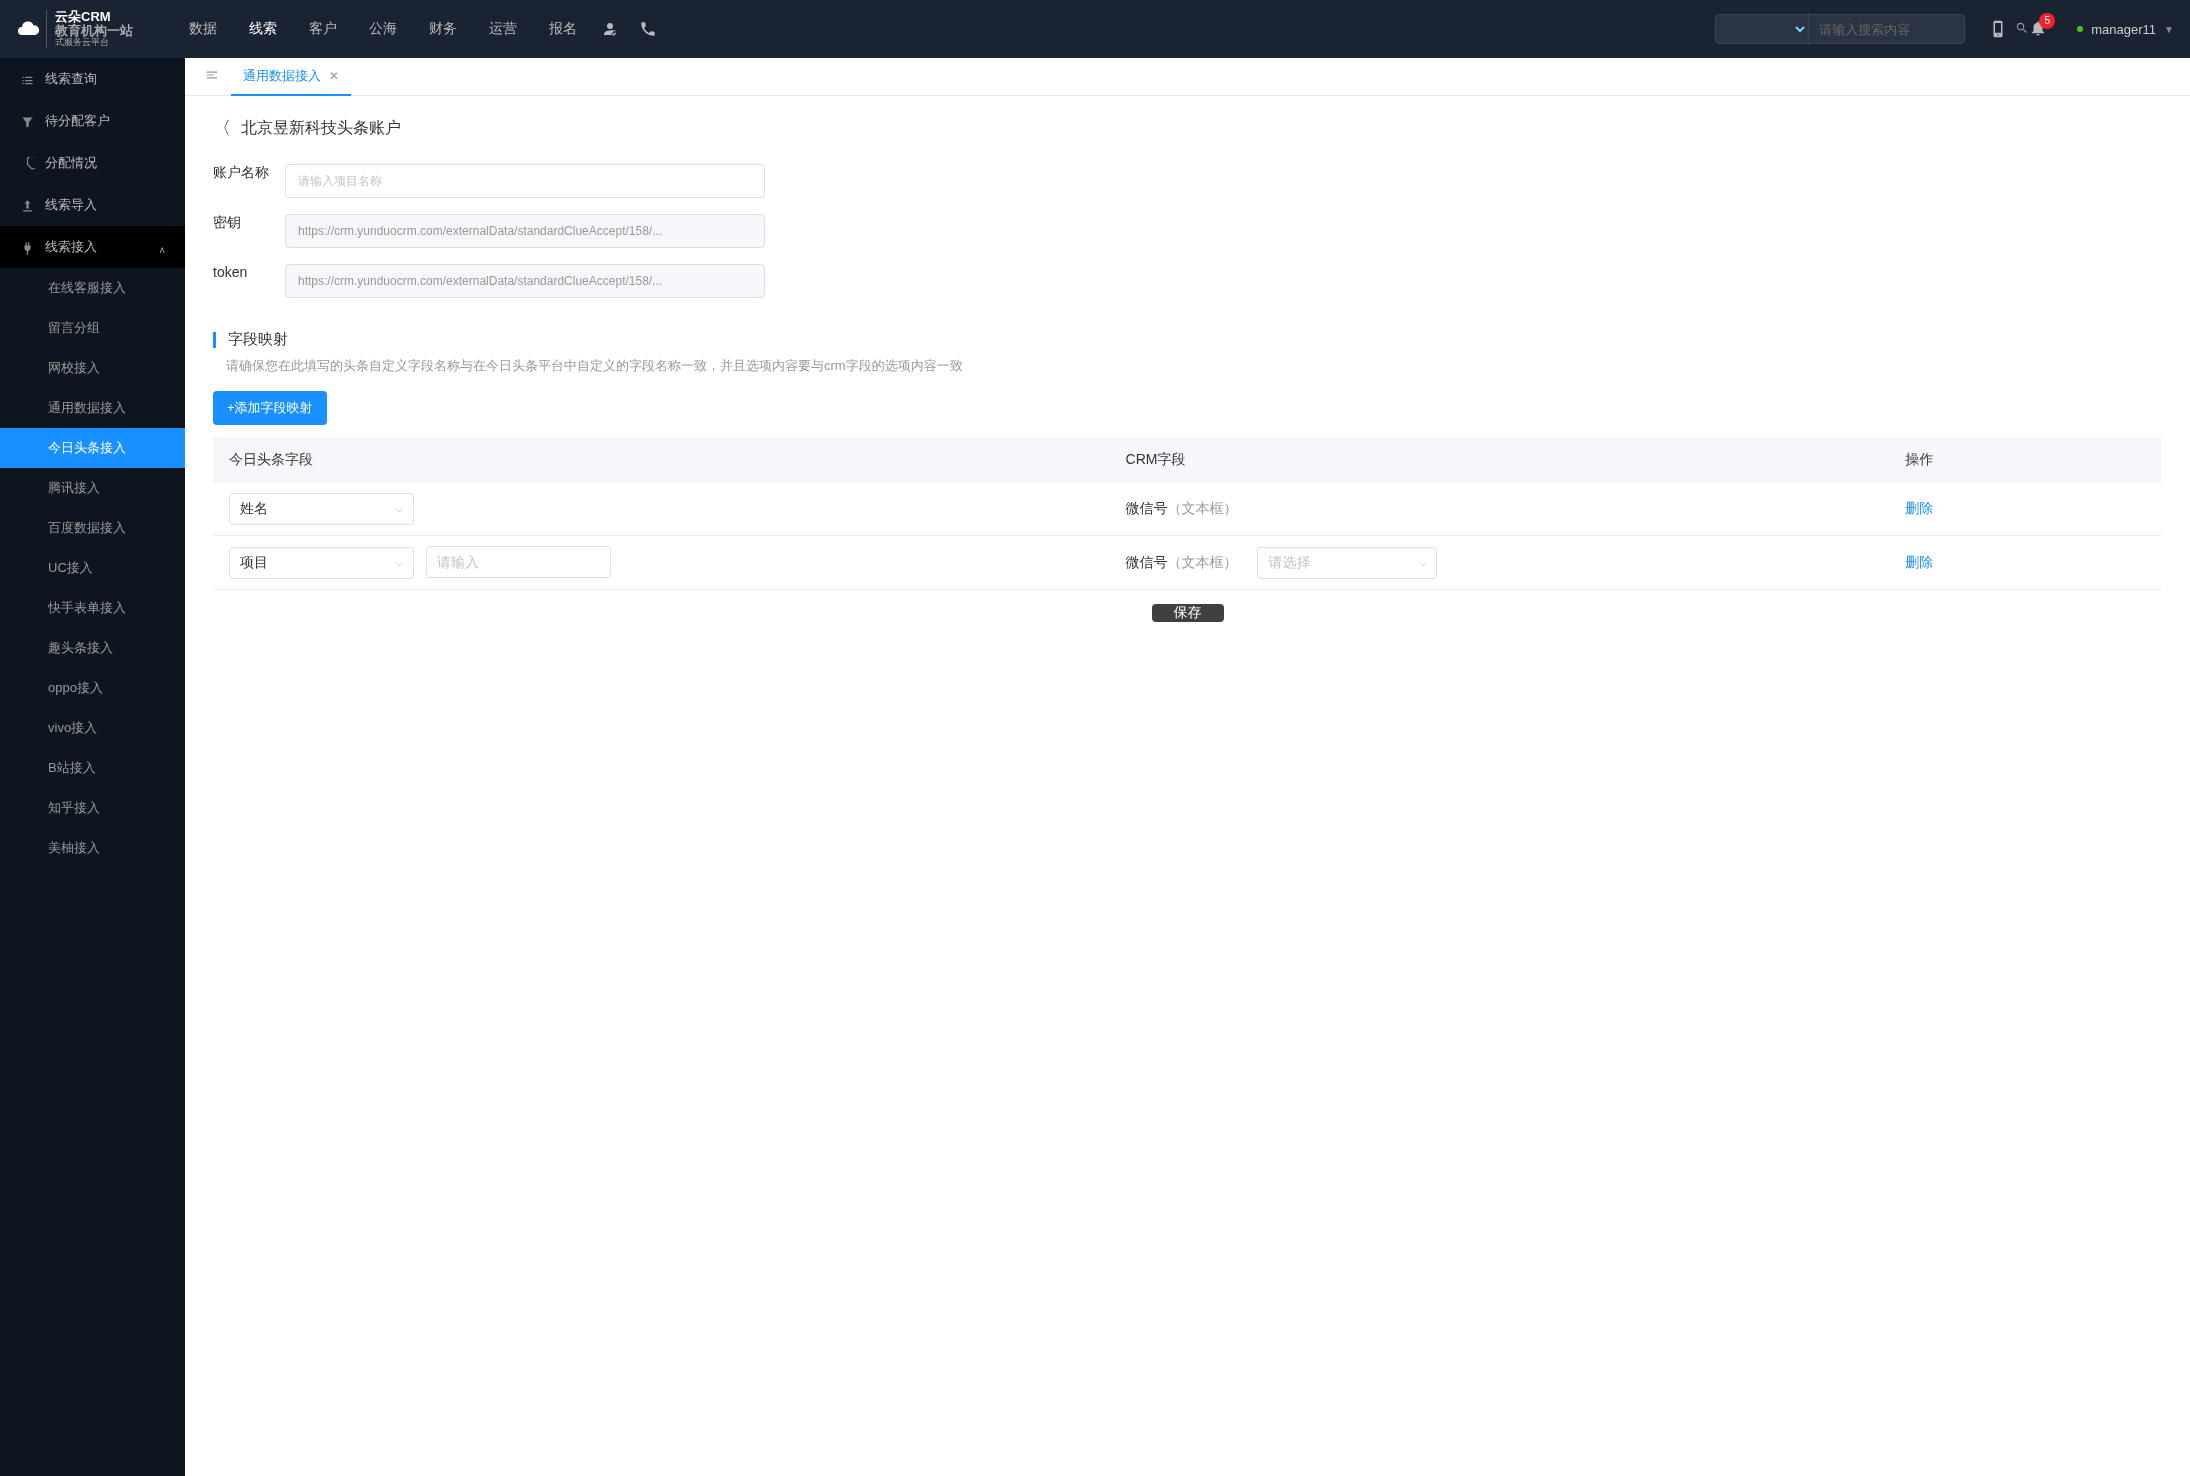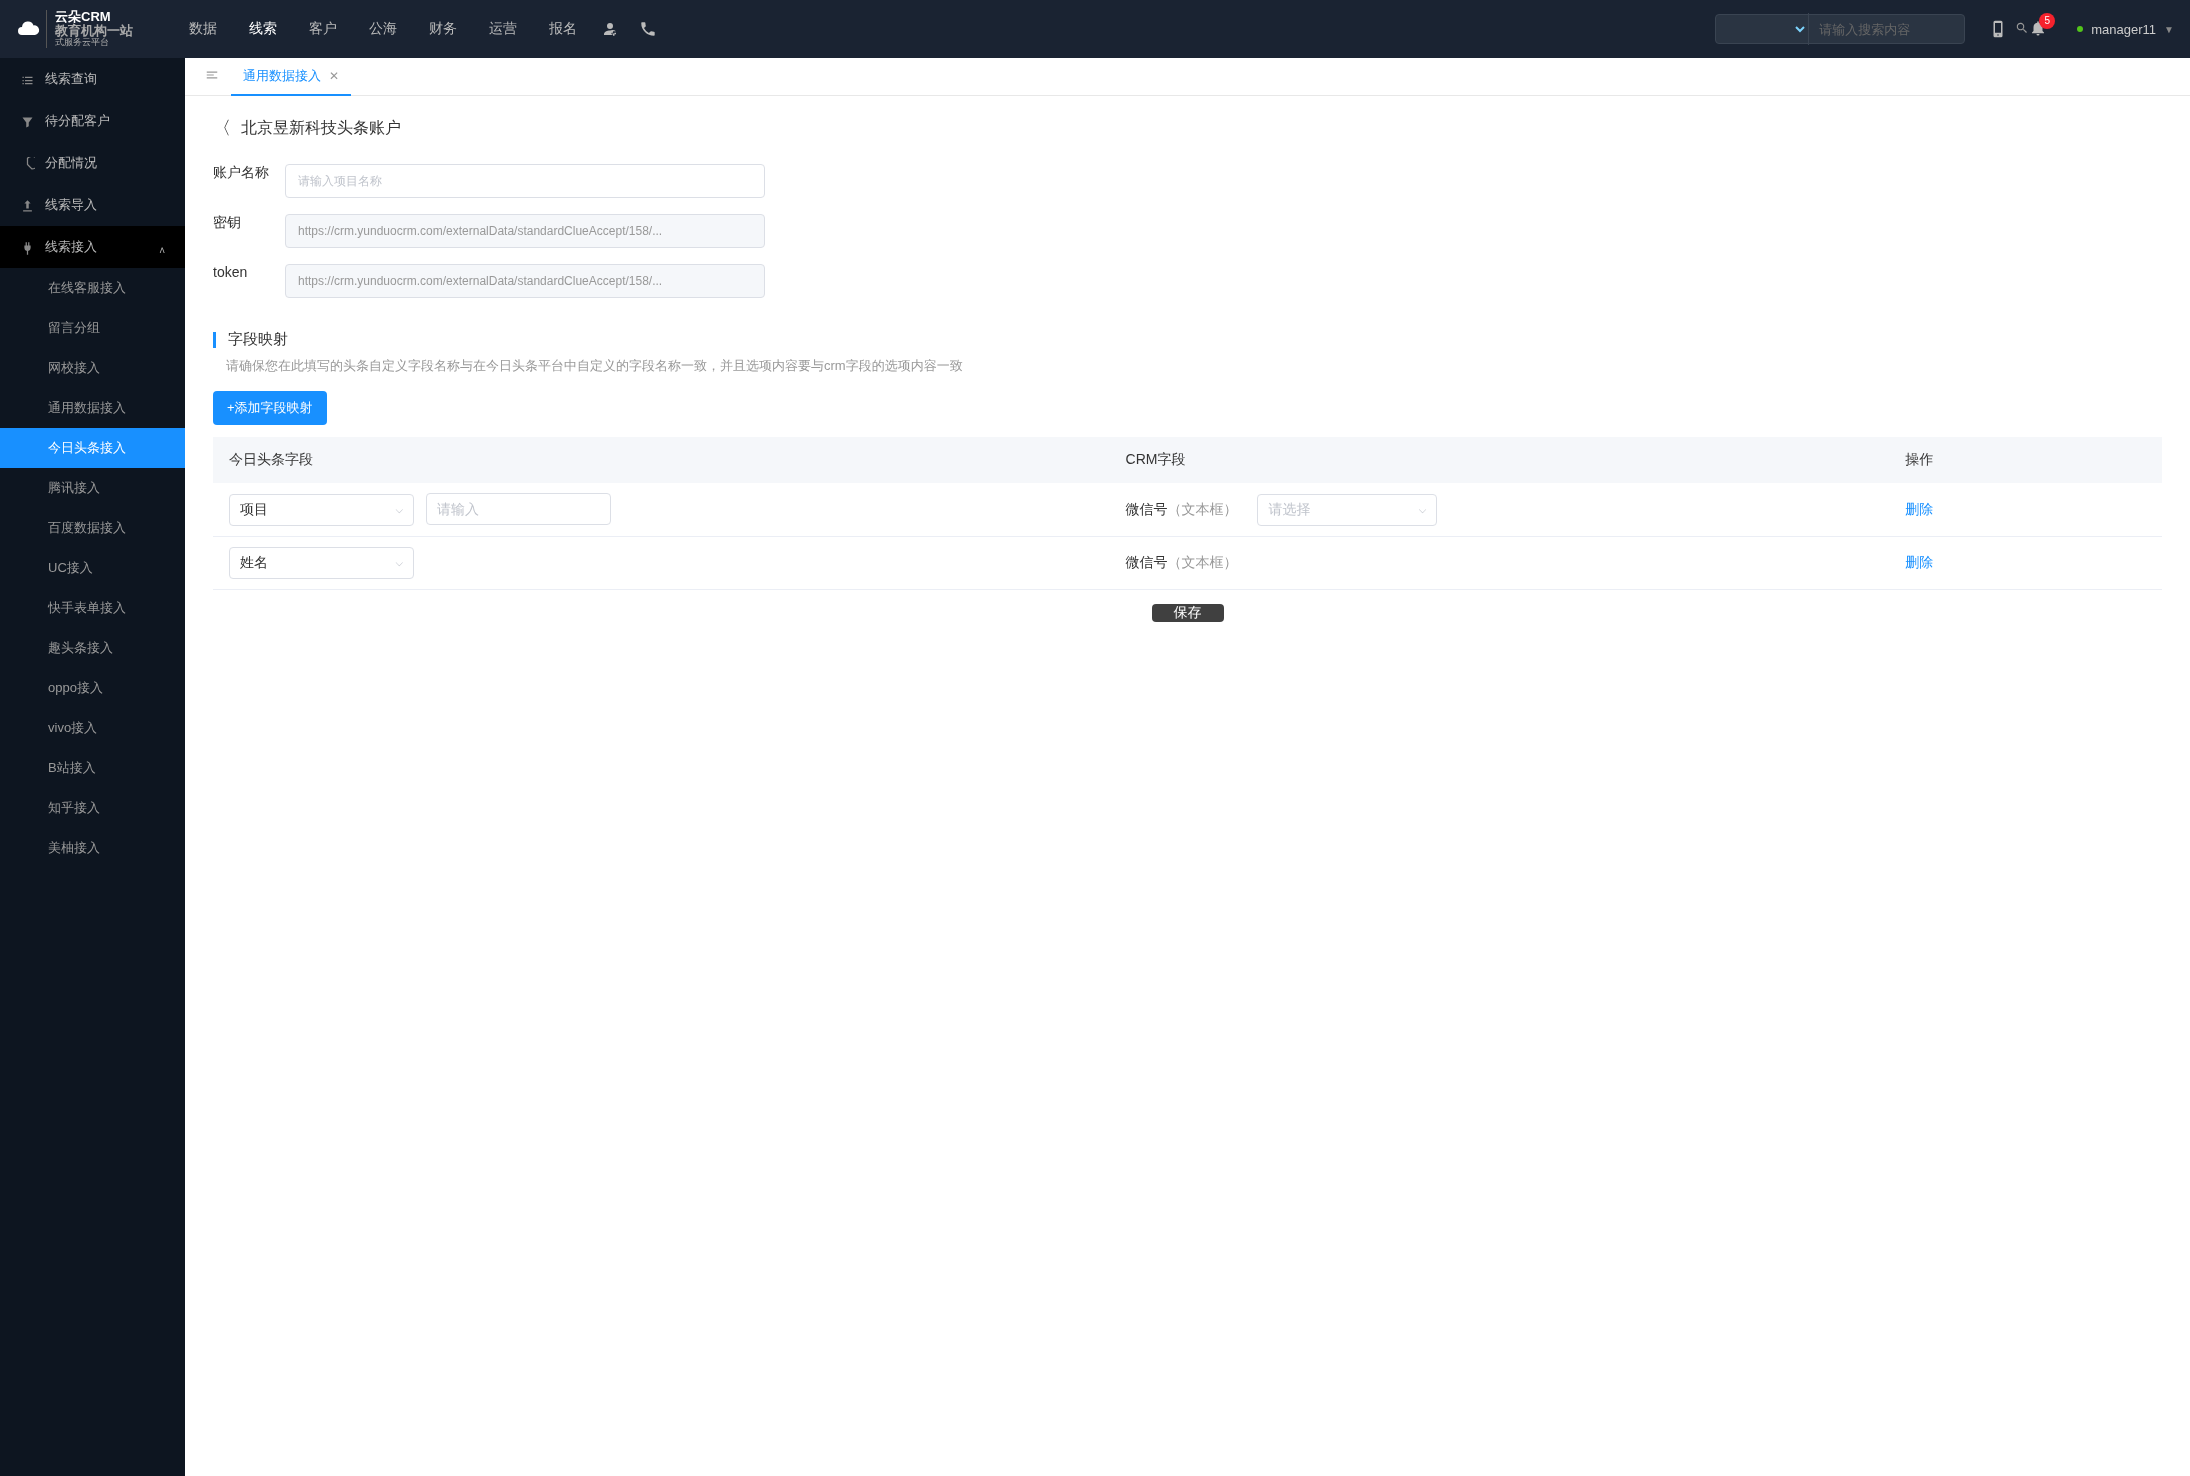--- a/index.html
+++ b/index.html
@@ -226,37 +226,37 @@
         <thead>
           <tr>
             <th style="width:46%">今日头条字段</th>
             <th style="width:40%">CRM字段</th>
             <th>操作</th>
           </tr>
         </thead>
         <tbody id="tbody">
             <tr>
               <td><div class="sel" style="width:185px">
+                  <span>姓名</span>
+                  <span class="caret">⌵</span>
+                </div></td>
+              <td><span class="crm-label">微信号</span><span class="crm-hint">（文本框）</span></td>
+              <td><span class="del-link">删除</span></td>
+            </tr>
+            <tr>
+              <td><div class="sel" style="width:185px">
                   <span>项目</span>
                   <span class="caret">⌵</span>
                 </div> <input class="txt-input" style="width: 185px; margin-left: 8px;" placeholder="请输入"></td>
               <td><span class="crm-label">微信号</span><span class="crm-hint">（文本框）</span> <div class="sel placeholder" style="width:180px;margin-left:16px">
                   <span>请选择</span>
                   <span class="caret">⌵</span>
                 </div></td>
               <td><span class="del-link">删除</span></td>
             </tr>
-            <tr>
-              <td><div class="sel" style="width:185px">
-                  <span>姓名</span>
-                  <span class="caret">⌵</span>
-                </div></td>
-              <td><span class="crm-label">微信号</span><span class="crm-hint">（文本框）</span></td>
-              <td><span class="del-link">删除</span></td>
-            </tr>
           </tbody>
       </table>
 
       <div class="footer">
         <button class="save-btn">保存</button>
       </div>
     </div>
   </div>
 </div>
 

